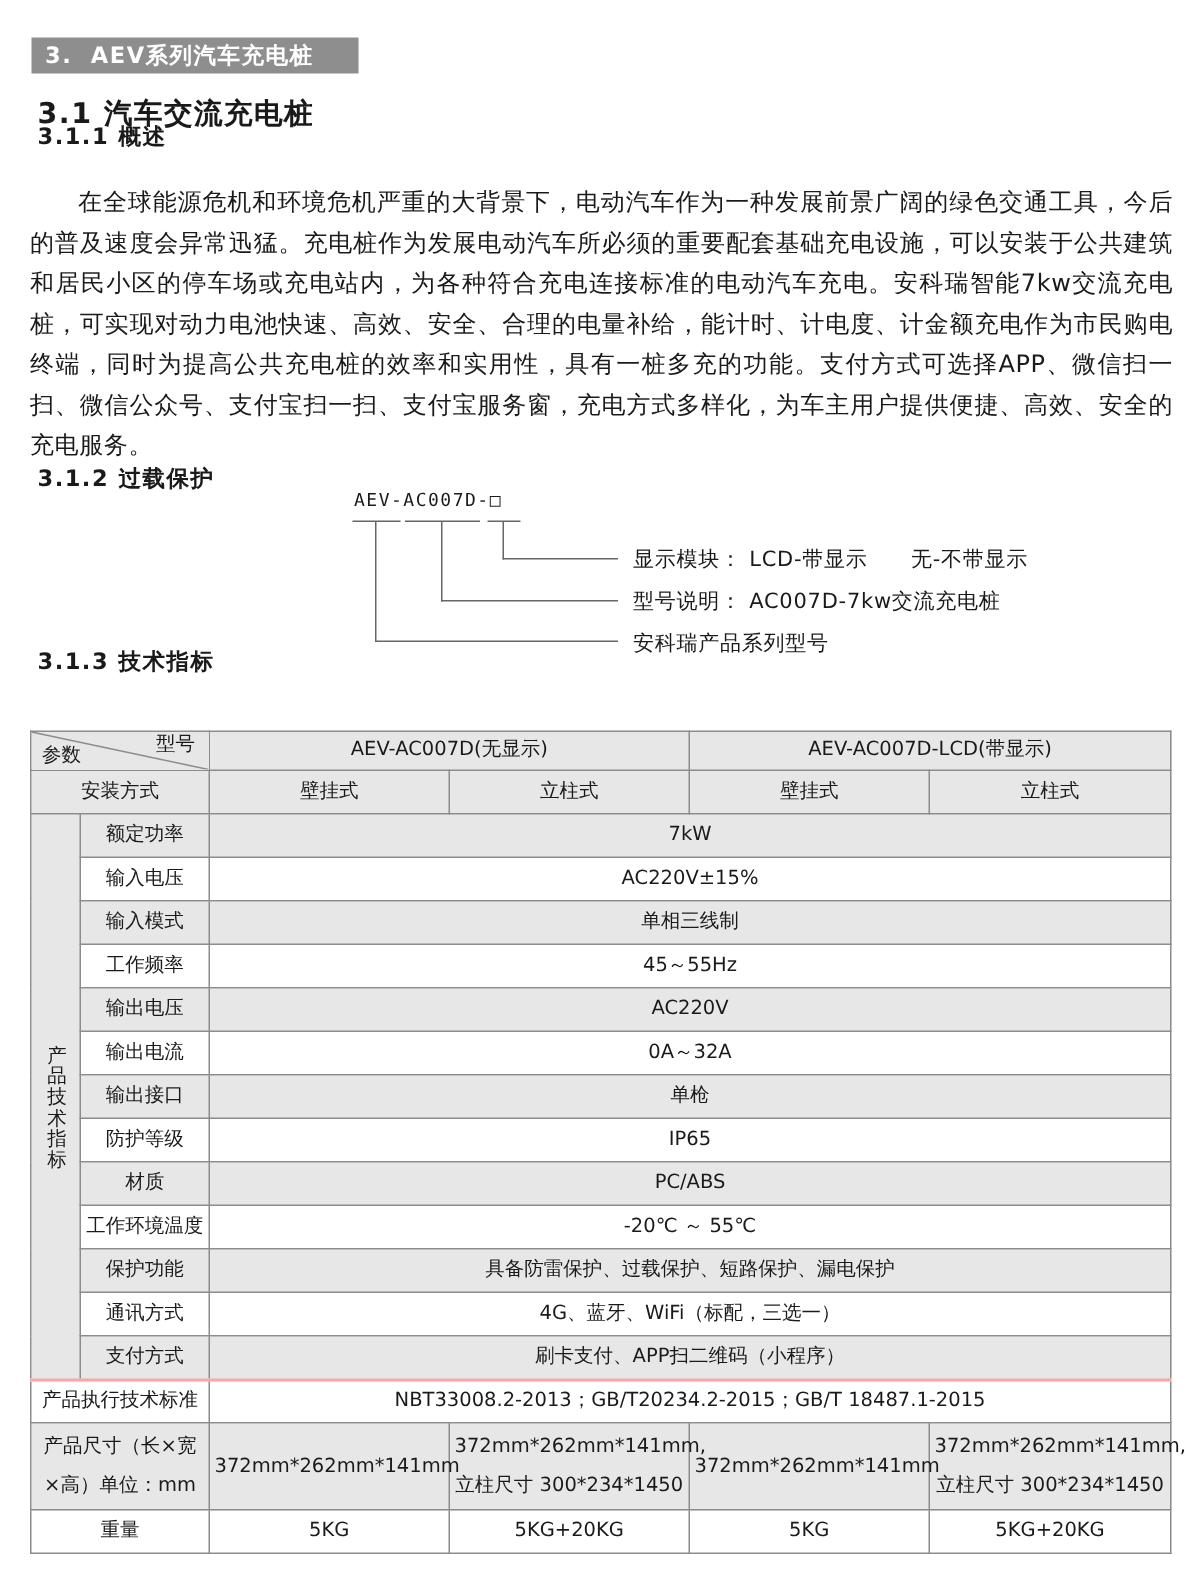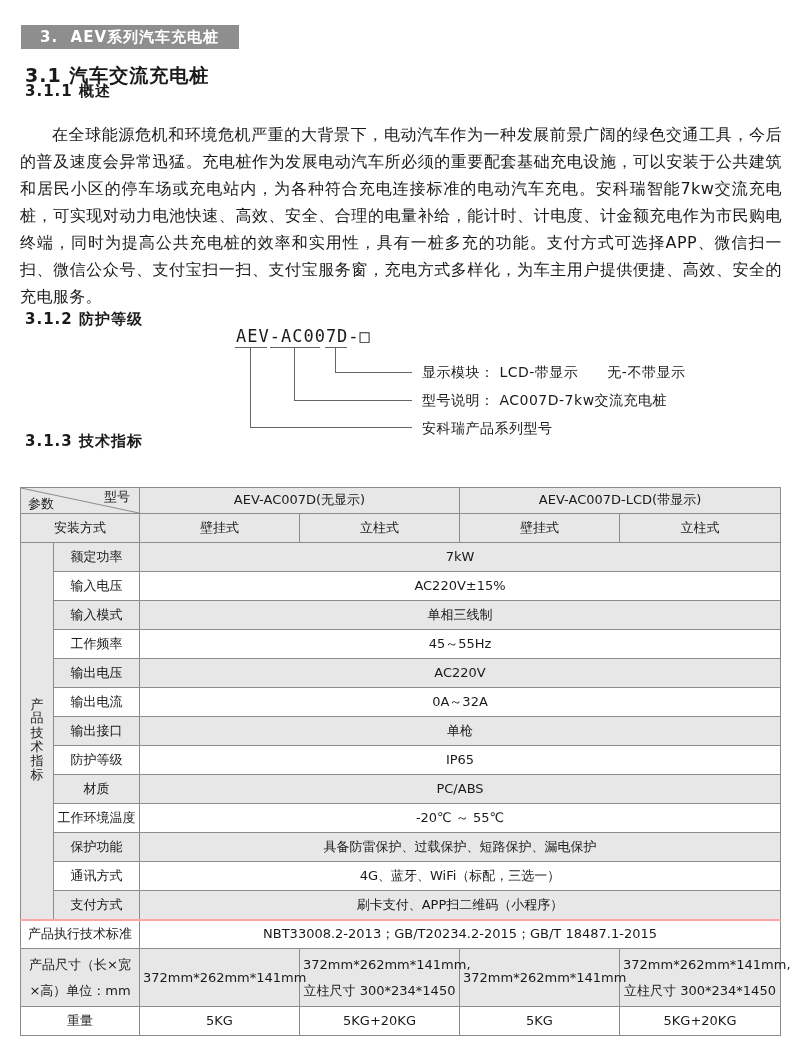--- a/index.html
+++ b/index.html
@@ -10,39 +10,39 @@
     --ink:#1a1a1a;
   }
   *{margin:0;padding:0;box-sizing:border-box;}
   html,body{background:#ffffff;}
   body{font-family:"DejaVu Sans","Liberation Sans",sans-serif;color:var(--ink);}
   .page{position:relative;width:800px;height:1061px;background:#ffffff;overflow:hidden;}
 
   .banner{
     position:absolute;left:21px;top:25px;width:218px;height:24px;
     background:var(--banner-bg);color:#ffffff;font-size:15px;font-weight:bold;
-    line-height:24px;padding-left:19px;white-space:pre;letter-spacing:1px;
+    line-height:24px;padding-left:9px;white-space:pre;letter-spacing:1px;
   }
   .h-main{position:absolute;left:25px;top:63px;font-size:19px;font-weight:bold;letter-spacing:1px;}
   .h-sub{position:absolute;left:25px;font-size:15px;font-weight:bold;letter-spacing:1px;}
   .h-311{top:82px;}
   .h-312{top:310px;}
   .h-313{top:432px;text-align:right;}
 
   .overview{
     position:absolute;left:20px;top:121px;width:762px;
     font-size:16px;line-height:27px;text-align:justify;text-indent:2em;
     letter-spacing:0.4px;
   }
 
   
   .diagram{position:absolute;left:20px;top:325px;width:760px;height:125px;}
   .model-code{
     position:absolute;left:216px;top:1px;font-family:"DejaVu Sans Mono","Liberation Mono",monospace;
-    font-size:17px;letter-spacing:1px;white-space:pre;
+    font-size:12px;letter-spacing:1px;white-space:pre;
   }
   .u-line{position:absolute;top:22px;height:1px;background:var(--line);}
   .u1{left:215px;width:32px;}
   .u2{left:250px;width:50px;}
   .u3{left:305px;width:22px;}
   .conn{position:absolute;border-left:1px solid var(--line);border-bottom:1px solid var(--line);}
   .c1{left:230px;top:23px;width:162px;height:80px;}
   .c2{left:274px;top:23px;width:118px;height:53px;}
   .c3{left:315px;top:23px;width:77px;height:25px;}
   .d-label{position:absolute;left:402px;font-size:14px;white-space:pre;letter-spacing:0.5px;}
@@ -81,21 +81,21 @@
 
 <div class="page">
 
   <div class="banner">3.  AEV系列汽车充电桩</div>
 
   <div class="h-main">3.1 汽车交流充电桩</div>
   <div class="h-sub h-311">3.1.1 概述</div>
 
   <div class="overview">在全球能源危机和环境危机严重的大背景下，电动汽车作为一种发展前景广阔的绿色交通工具，今后的普及速度会异常迅猛。充电桩作为发展电动汽车所必须的重要配套基础充电设施，可以安装于公共建筑和居民小区的停车场或充电站内，为各种符合充电连接标准的电动汽车充电。安科瑞智能7kw交流充电桩，可实现对动力电池快速、高效、安全、合理的电量补给，能计时、计电度、计金额充电作为市民购电终端，同时为提高公共充电桩的效率和实用性，具有一桩多充的功能。支付方式可选择APP、微信扫一扫、微信公众号、支付宝扫一扫、支付宝服务窗，充电方式多样化，为车主用户提供便捷、高效、安全的充电服务。</div>
 
-  <div class="h-sub h-312">3.1.2 防护等级</div>
+  <div class="h-sub h-312">3.1.2 过载保护</div>
 
   <div class="diagram">
     <div class="model-code">AEV-AC007D-□</div>
     <div class="u-line u1"></div>
     <div class="u-line u2"></div>
     <div class="u-line u3"></div>
     <div class="conn c1"></div>
     <div class="conn c2"></div>
     <div class="conn c3"></div>
     <div class="d-label dl3">显示模块： LCD-带显示　　无-不带显示</div>

